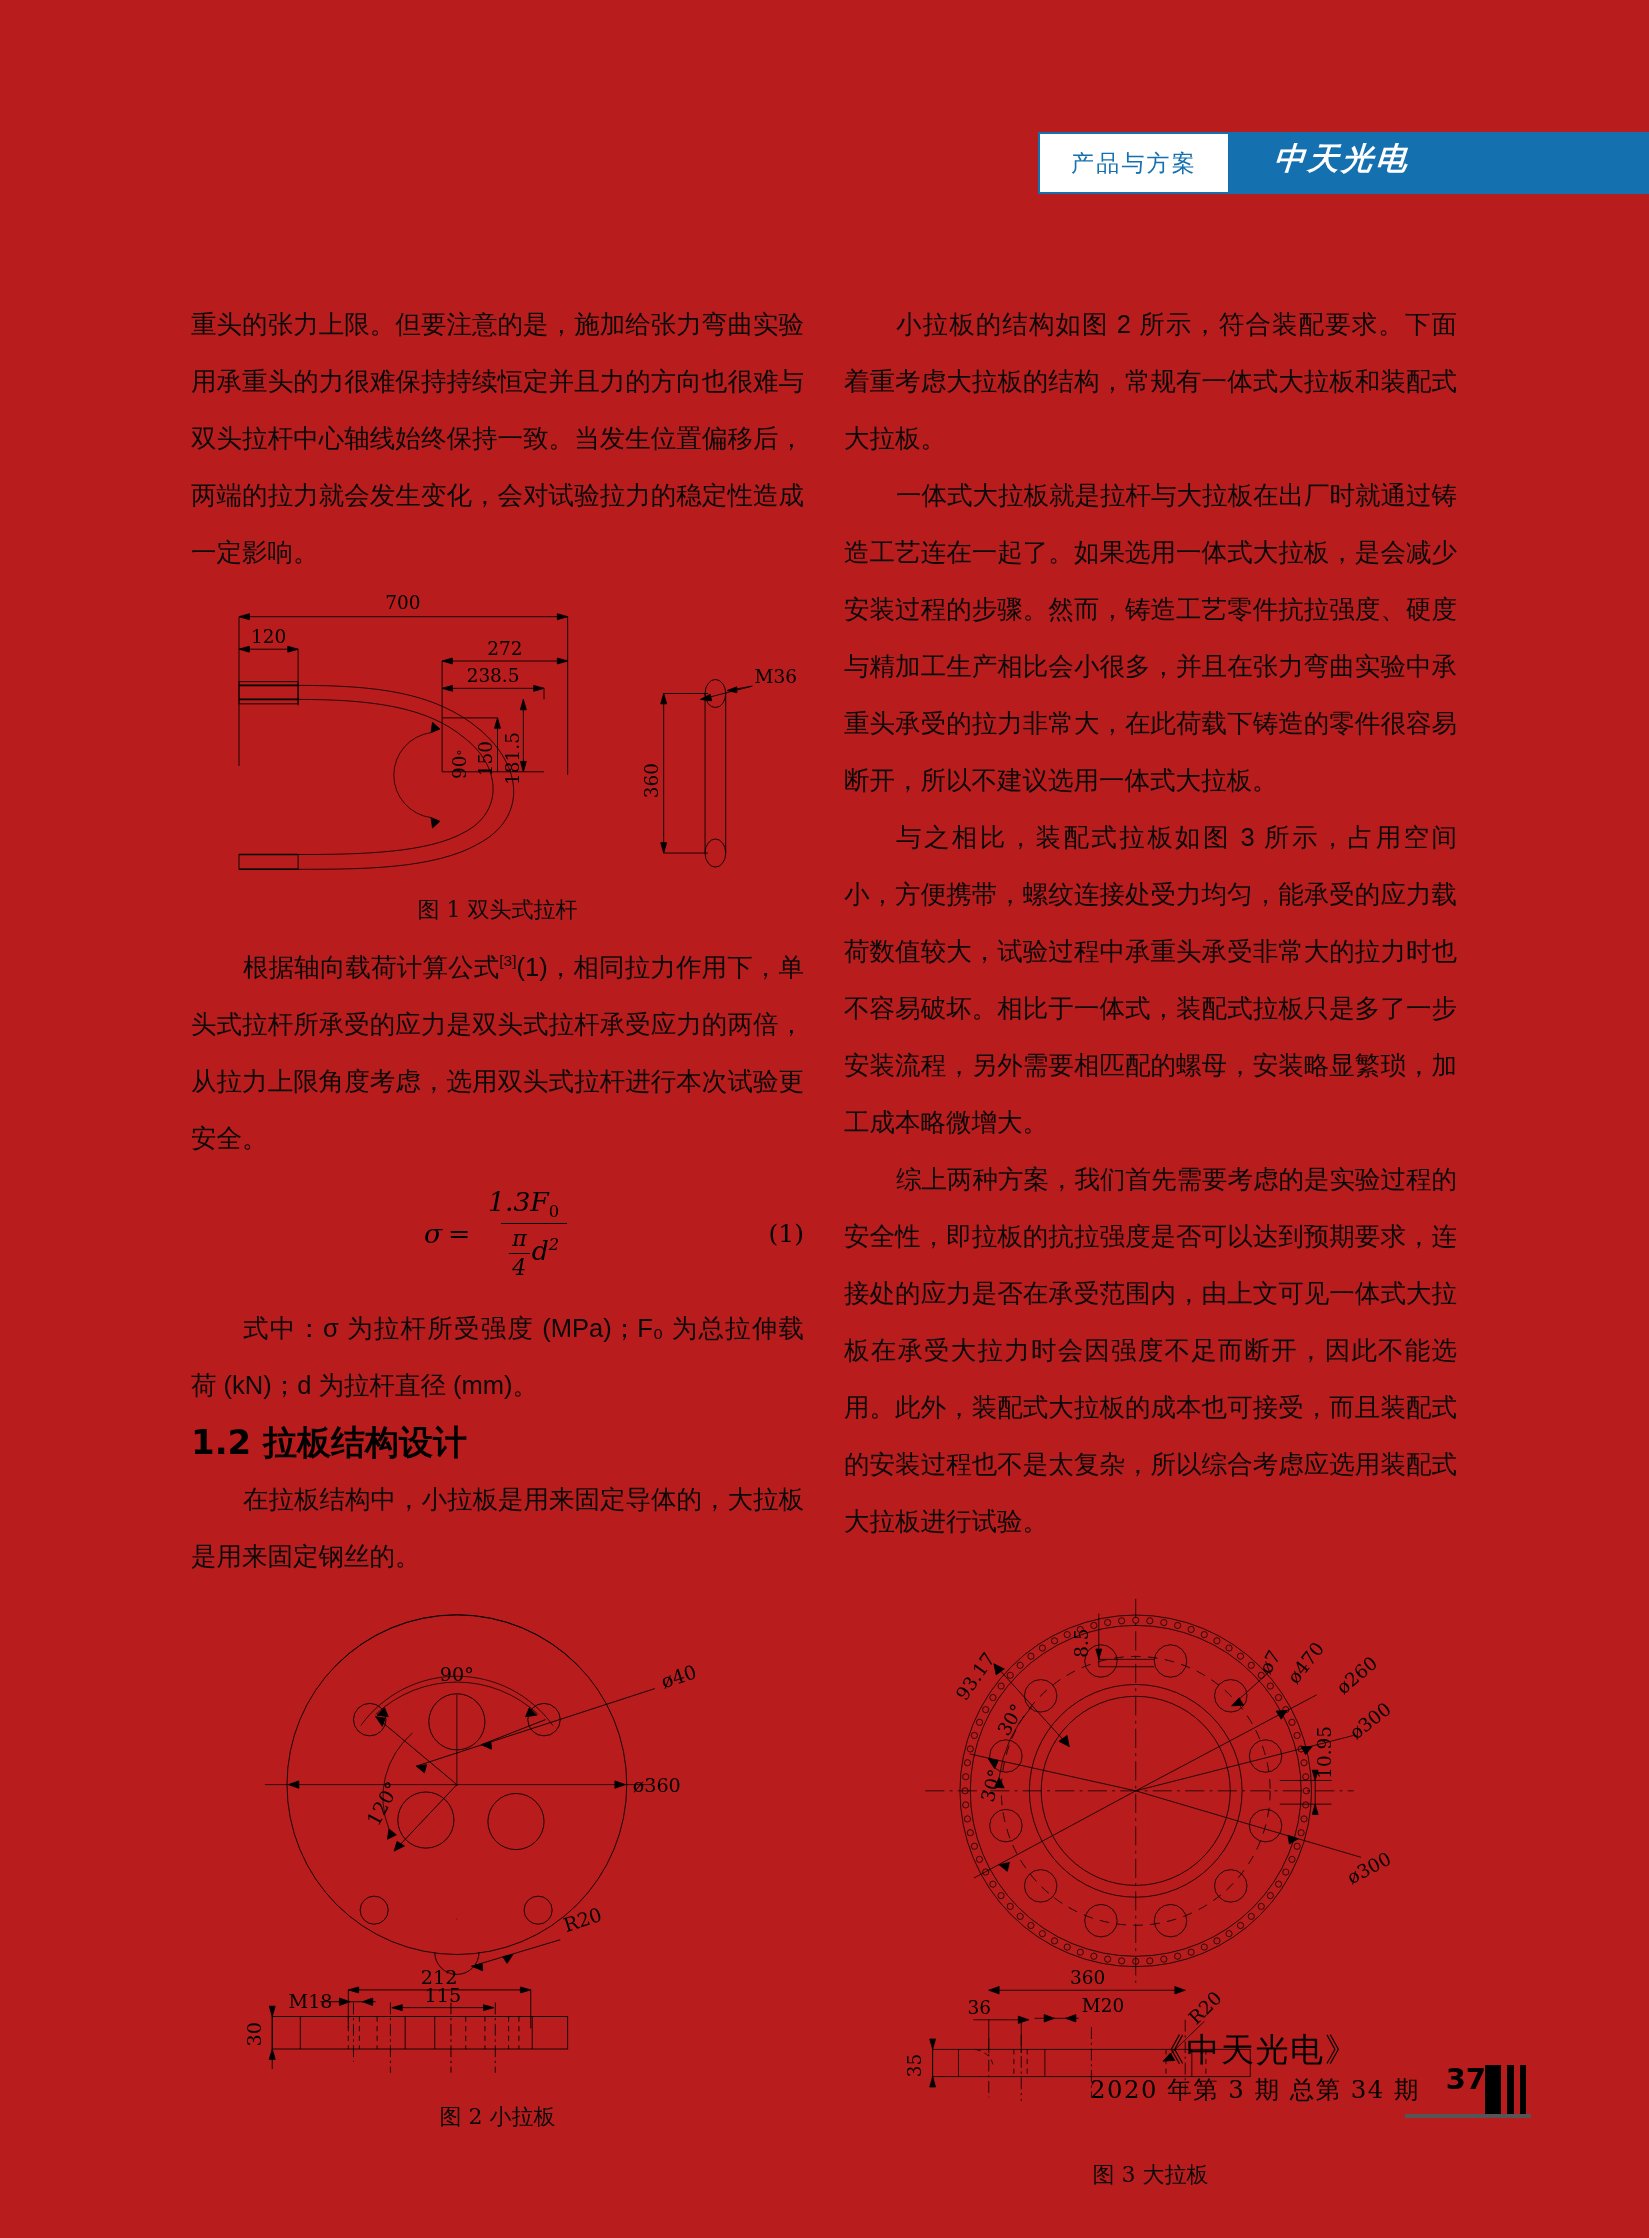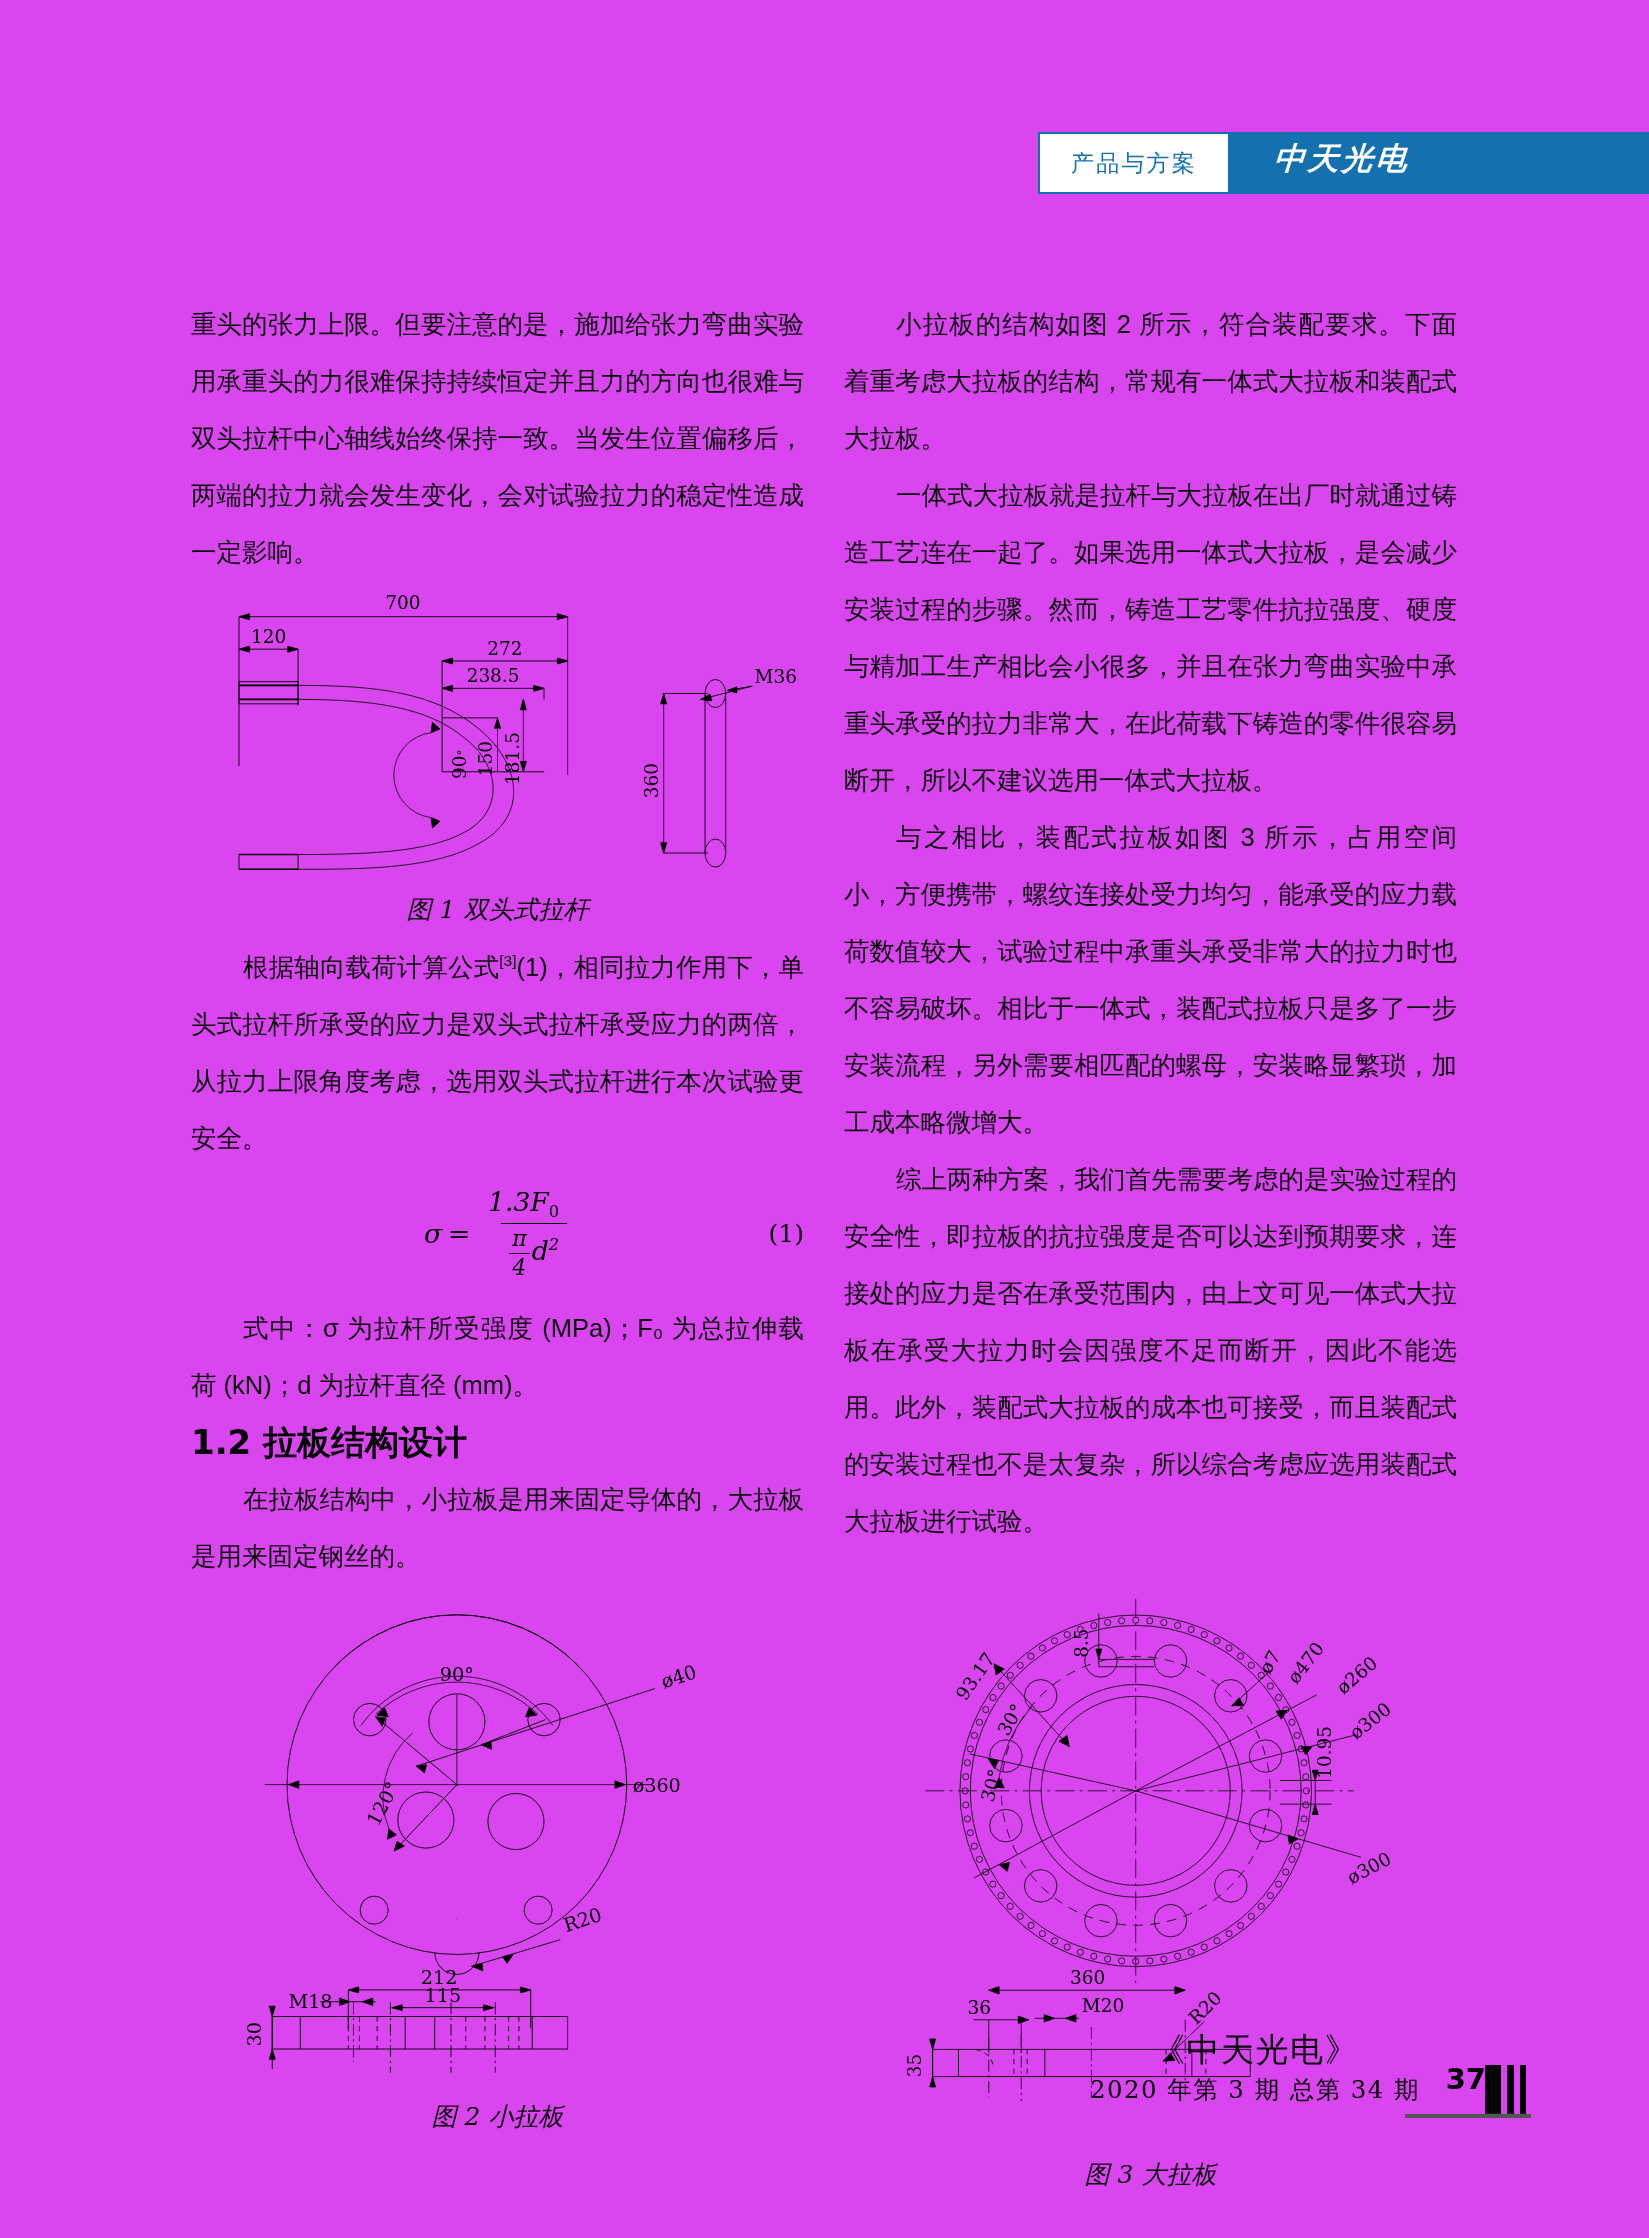--- a/index.html
+++ b/index.html
@@ -1,20 +1,20 @@
 <!DOCTYPE html>
 <html style="font-size:11.8px"><head>
 <meta charset="utf-8">
 <style>
   html,body{margin:0;padding:0;background:#b9b9b9;}
   body{font-family:"Liberation Serif", serif;}
   .page{
     position:relative;
     width:1649px;height:2239px;
-    background:#d946ef;
+    background:#b91c1c;
     margin:0 auto;
     overflow:hidden;
     box-sizing:border-box;
   }
 
   
   .header{
     position:absolute;left:0;top:132px;width:1649px;height:62px;
   }
   .header-bar{
@@ -57,24 +57,23 @@
     color:#0a0a0a;
     font-family:Liberation Sans, sans-serif;
   }
   p.indent{text-indent:52px;}
   .h3{
     font-size:34px;font-weight:bold;line-height:57px;margin:0;
     font-family:"DejaVu Sans","Liberation Sans",sans-serif;
     color:#000;
   }
   .figcap{
-    text-align:center;font-size:25px;line-height:44px;margin:0;
+    text-align:center;font-size:22px;line-height:44px;margin:0;
     font-family:"DejaVu Serif","Liberation Serif",serif;
     color:#0a0a0a;
-    font-style:italic;
   }
   sup.ref{font-size:15.5px;vertical-align:super;}
 
   
   .formula-row{
     position:relative;height:133px;
     display:flex;align-items:center;justify-content:center;
     font-family:"DejaVu Serif","Liberation Serif",serif;
   }
   .formula{

